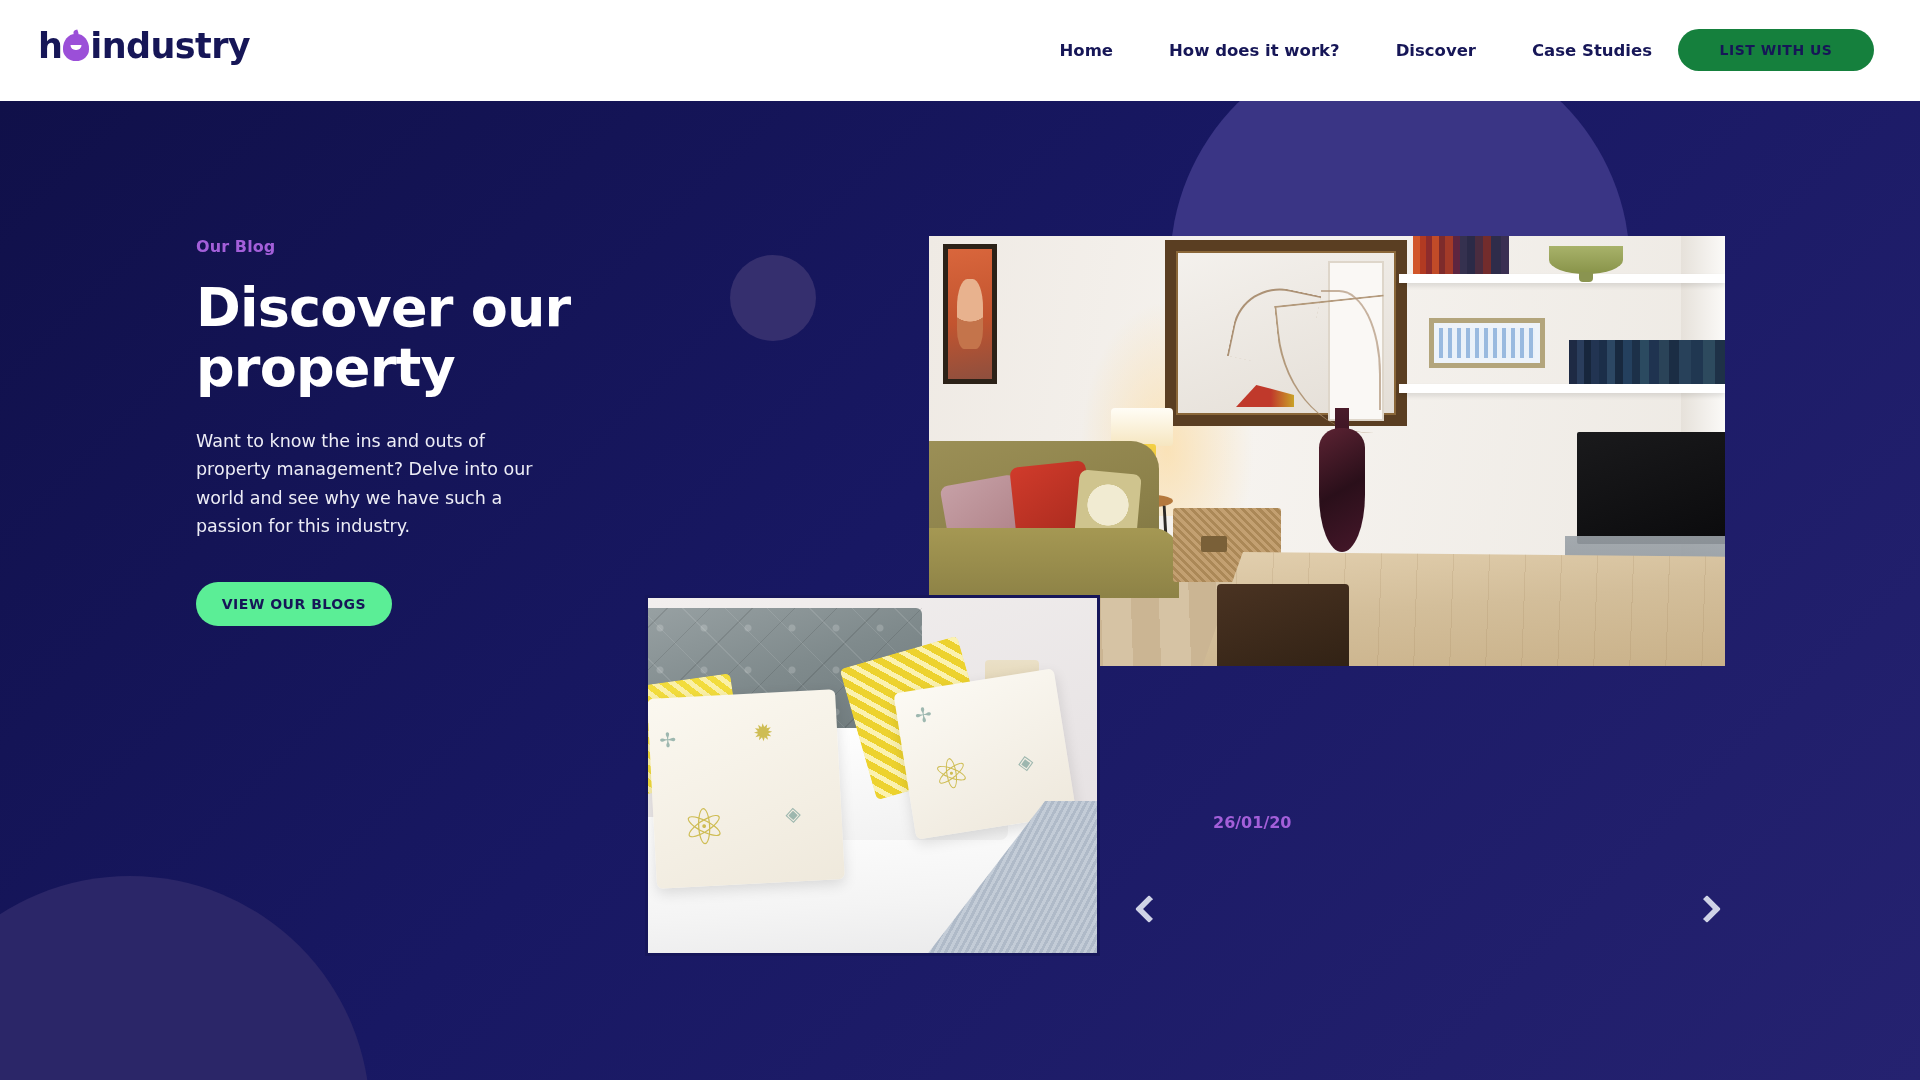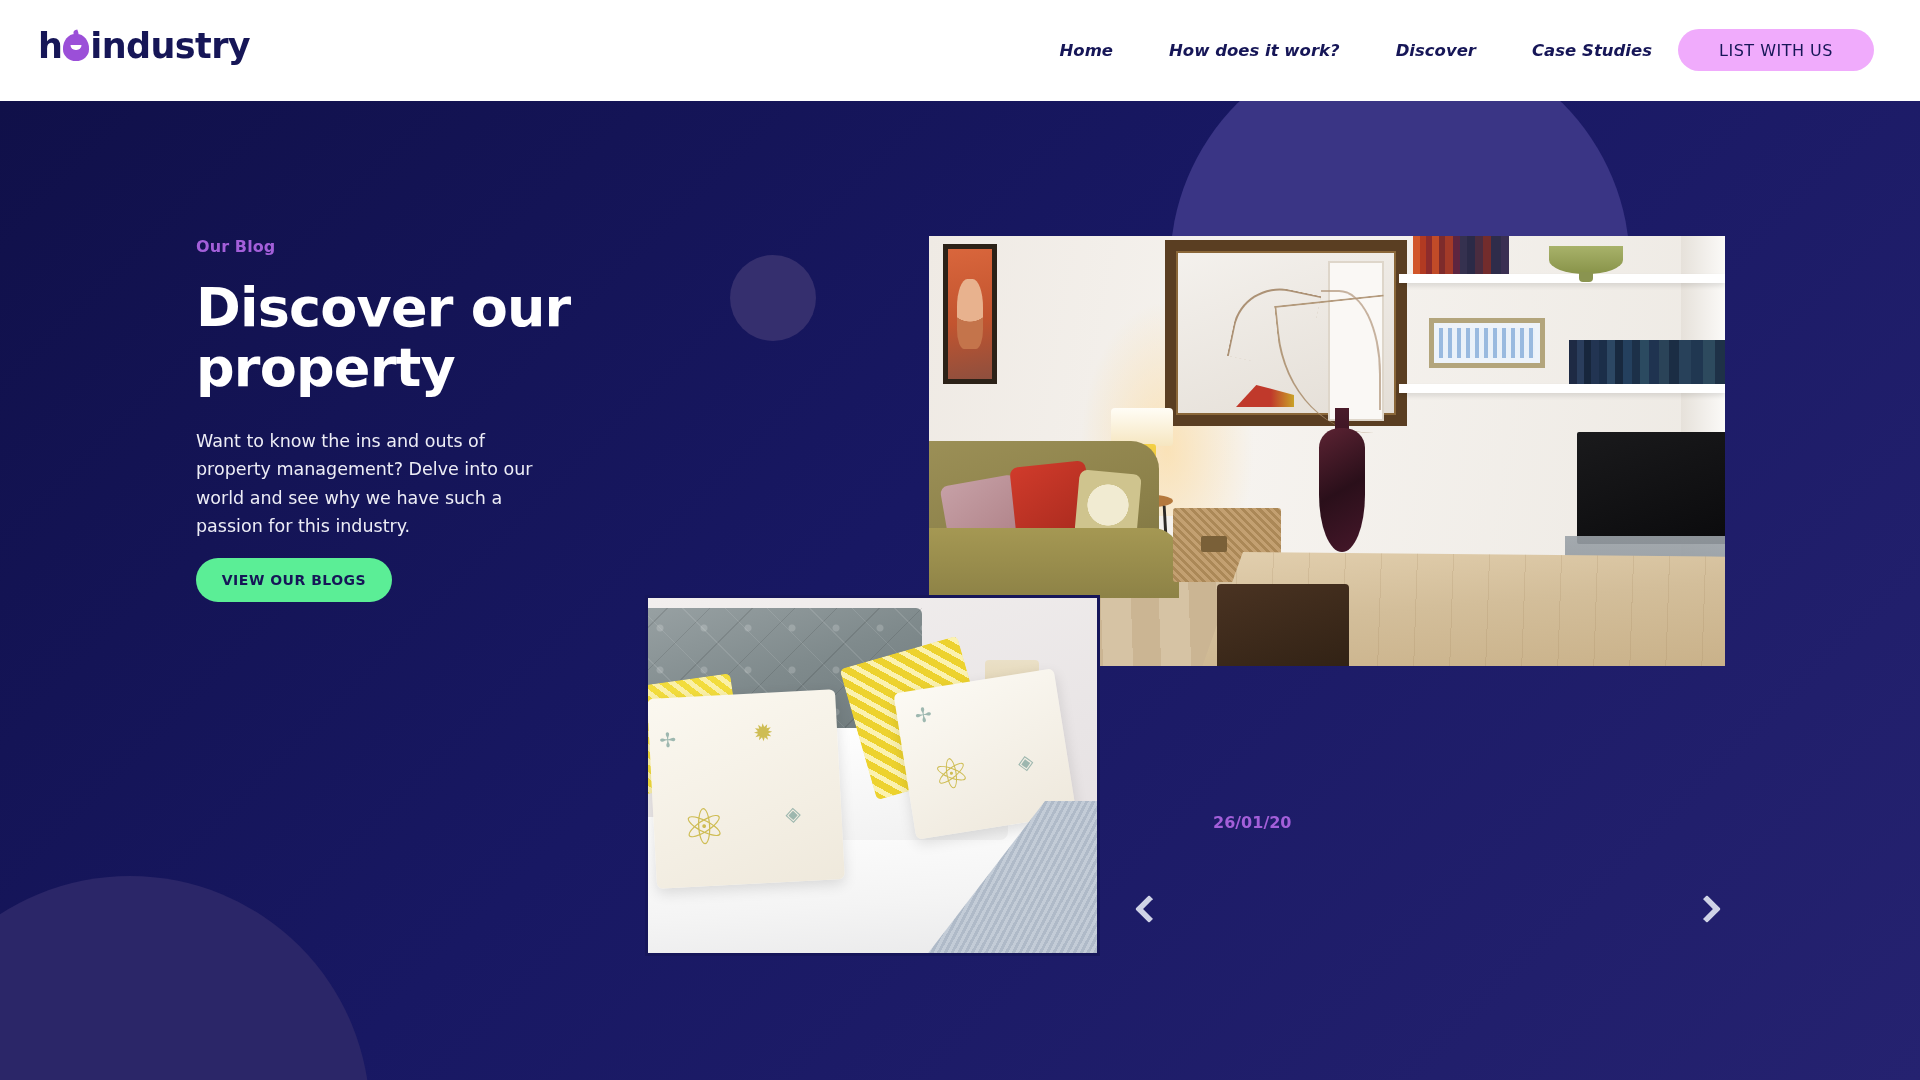--- a/index.html
+++ b/index.html
@@ -50,28 +50,27 @@
 
   .nav {
     position:absolute; right:240px; top:0; height:101px;
     display:flex; align-items:center; gap:0;
   }
   .nav a {
     color:#161657; font-size:16.5px; font-weight:600;
     text-decoration:none; padding:0 28px;
     white-space:nowrap;
     font-family:"DejaVu Sans", sans-serif;
-    font-style:italic;
   }
   .cta-header {
     position:absolute; right:46px; top:29px;
     width:196px; height:42px;
-    background:#f0abfc;
+    background:#15803d;
     border-radius:21px; border:none;
-    color:#161657; font-size:16px; font-weight:400;
+    color:#161657; font-size:14px; font-weight:700;
     letter-spacing:0.5px; cursor:pointer;
     font-family:"DejaVu Sans", sans-serif;
   }
 
   
   .hero {
     position:absolute; top:101px; left:0;
     width:1920px; height:979px;
     background:linear-gradient(135deg,#101049 0%,#181863 45%,#252270 100%);
     overflow:hidden;
@@ -101,21 +100,21 @@
     font-family:"DejaVu Sans", sans-serif;
   }
   .headline {
     color:#FFFFFF; font-size:54px; font-weight:700;
     line-height:1.12; letter-spacing:-0.8px;
     margin-bottom:28px;
     font-family:"DejaVu Sans", sans-serif;
   }
   .lede {
     color:#EDEDF6; font-size:17.5px; line-height:1.62;
-    width:352px; margin-bottom:18px;
+    width:352px; margin-bottom:42px;
     font-family:"DejaVu Sans", sans-serif;
   }
   .btn-blogs {
     width:196px; height:44px;
     background:#5BEE96; border:none; border-radius:22px;
     color:#161657; font-size:14px; font-weight:700;
     letter-spacing:0.5px; cursor:pointer;
     font-family:"DejaVu Sans", sans-serif;
   }
 

